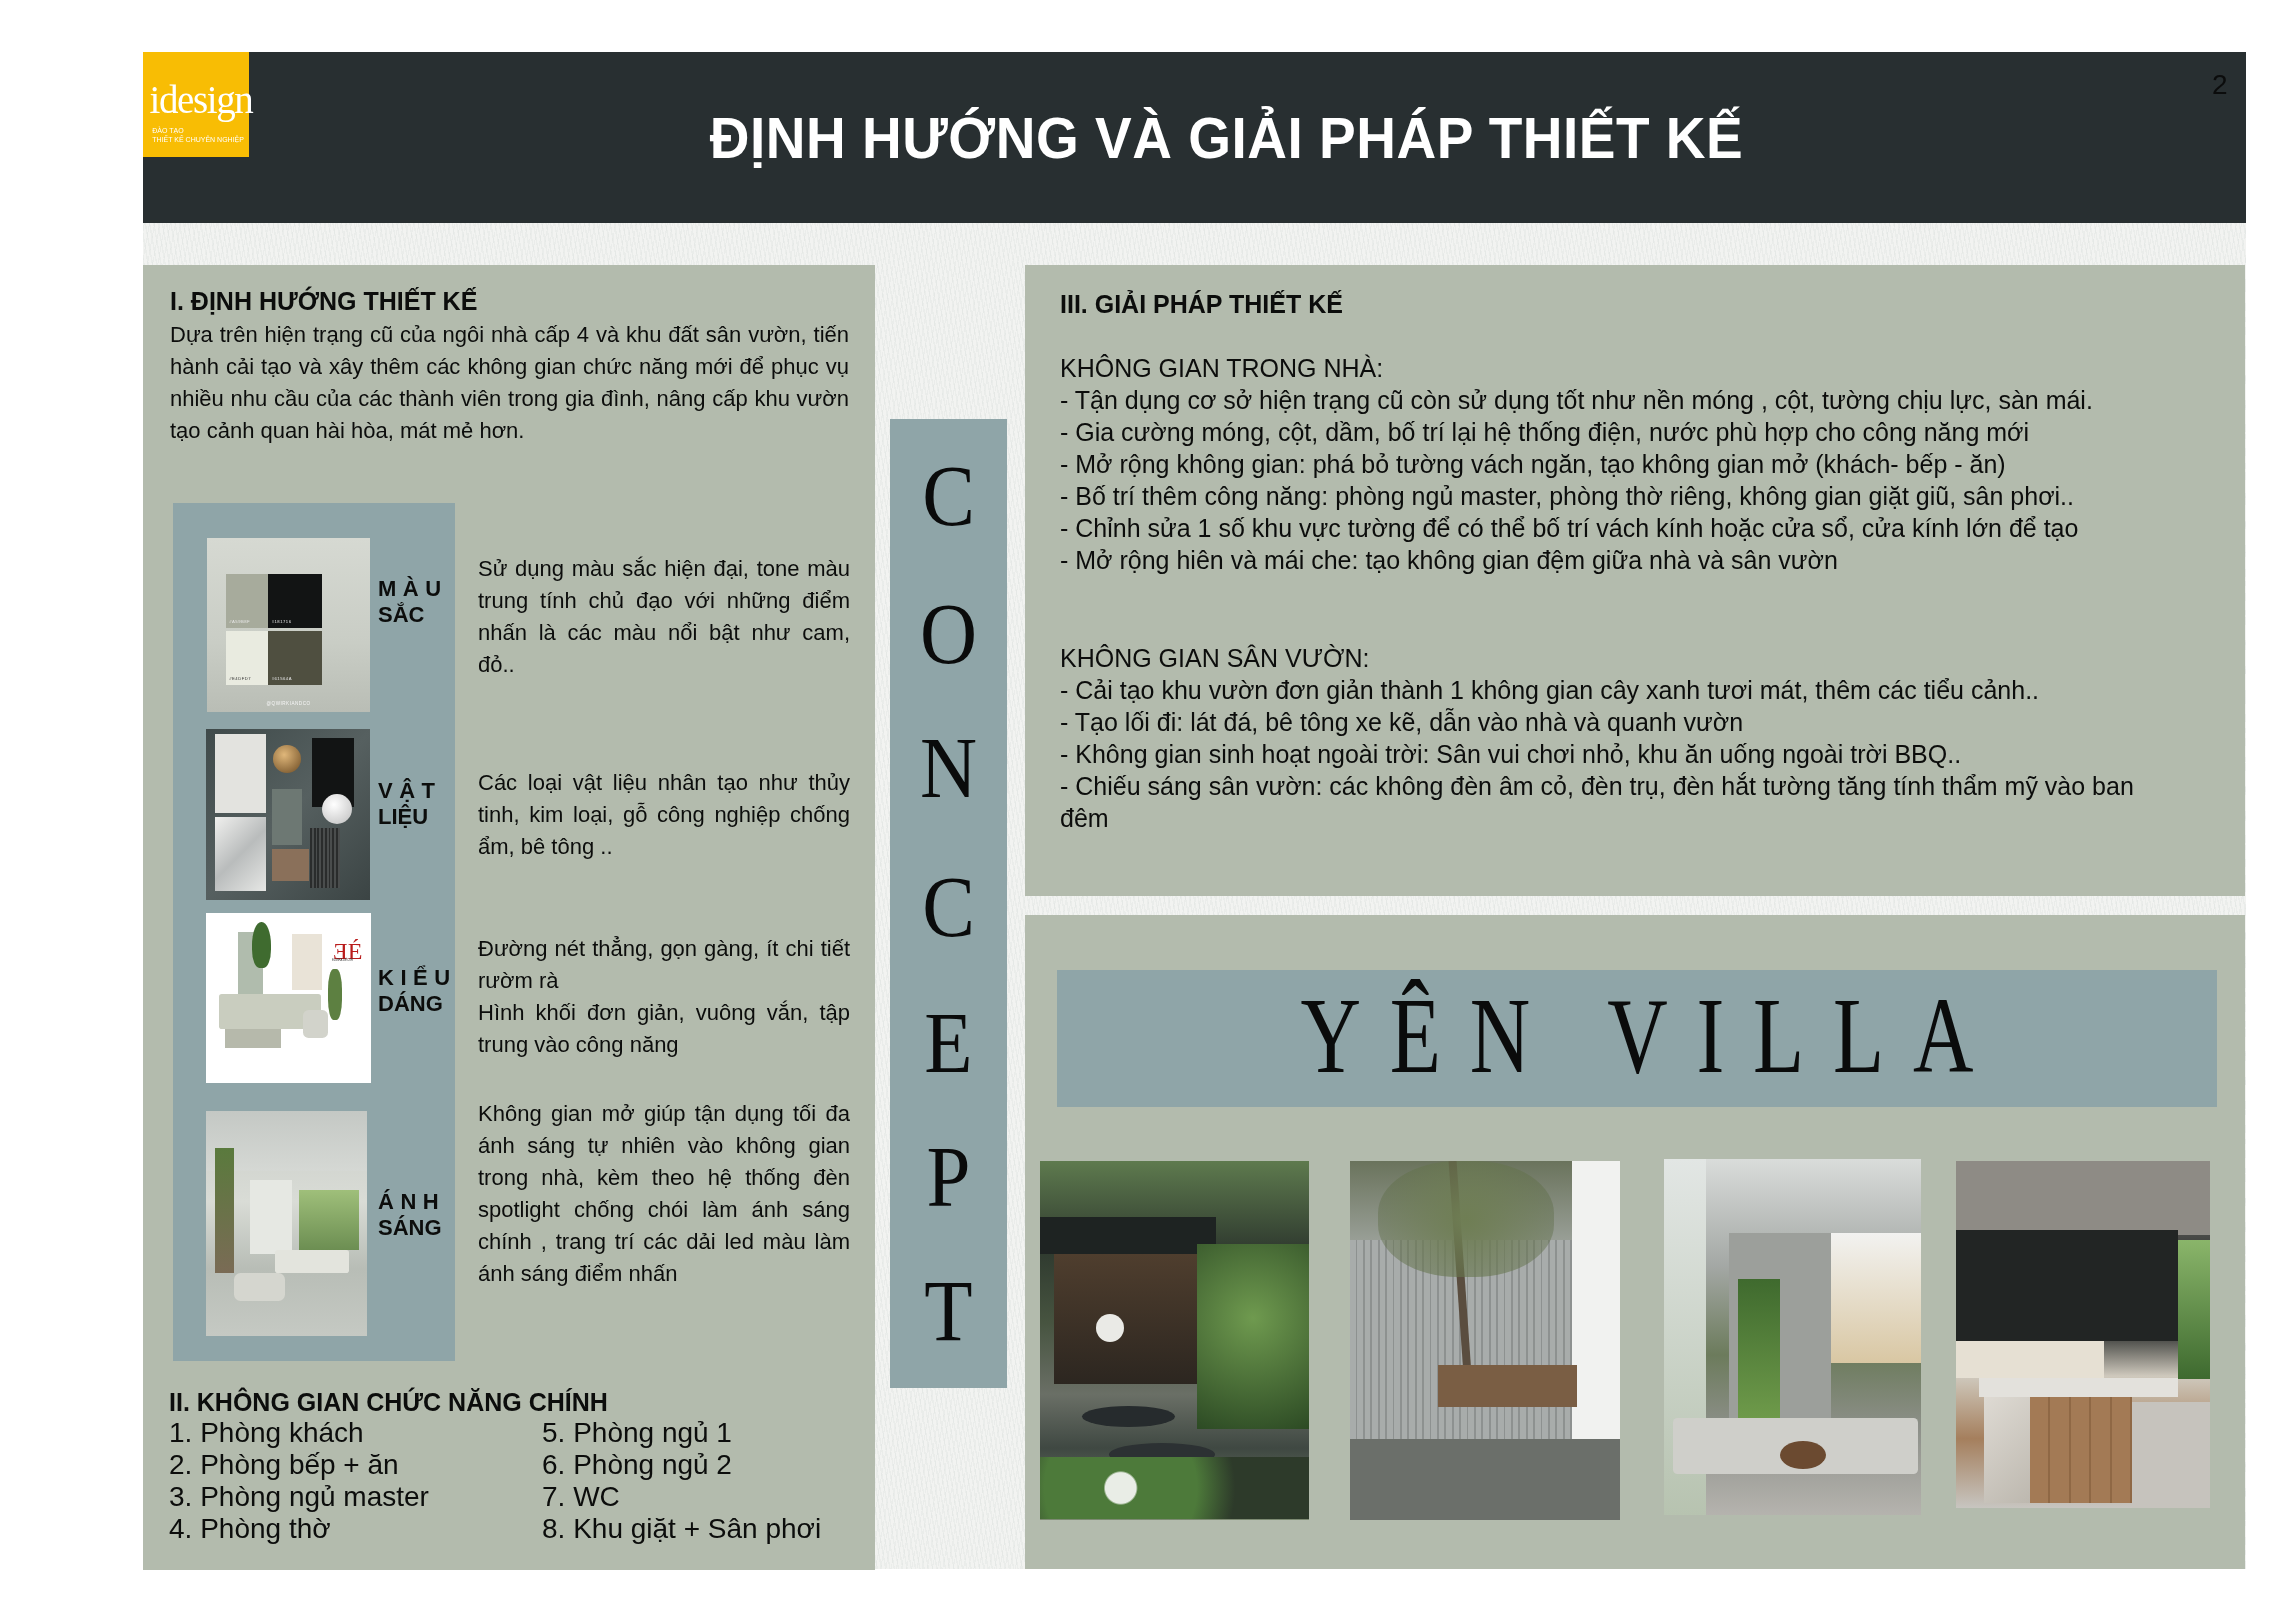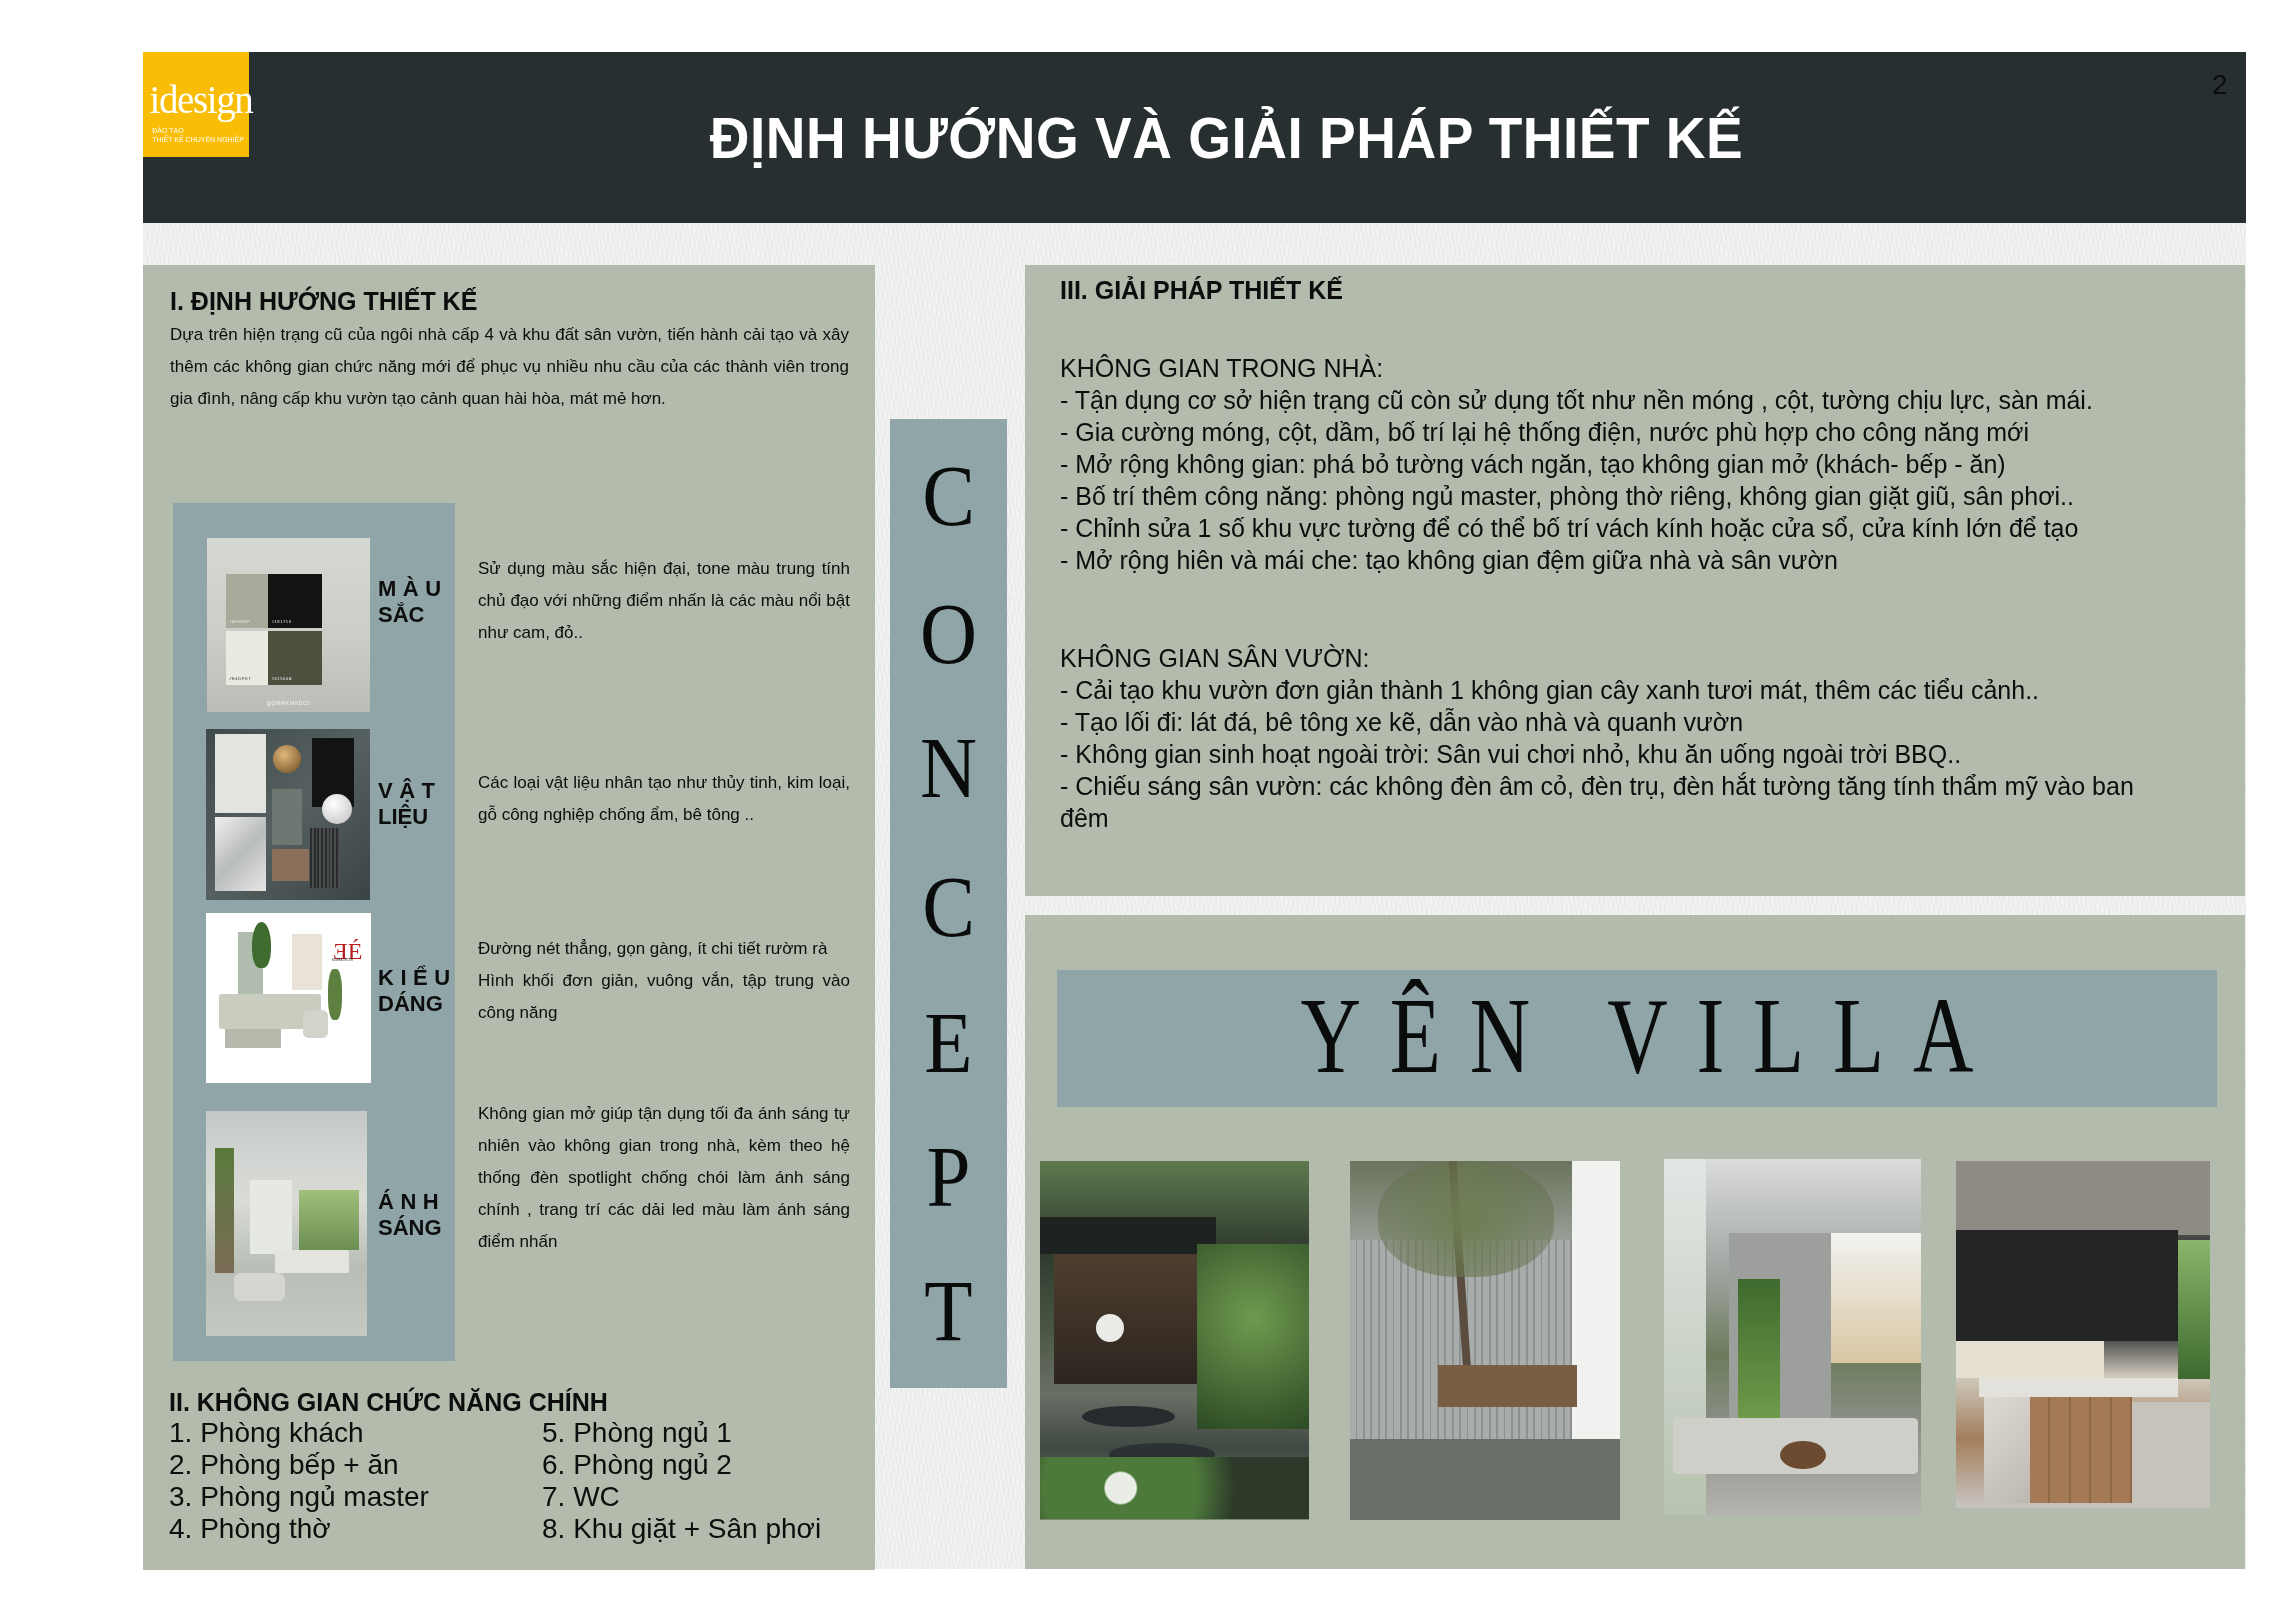--- a/index.html
+++ b/index.html
@@ -20,21 +20,21 @@
   .logo-sub { position: absolute; left: 9.3px; top: 74px; font-size: 7px; color: #ffffff; line-height: 9.3px; white-space: nowrap; }
   .page-title { position: absolute; left: 602px; top: 106px; width: 1249px; text-align: center; font-weight: bold; font-size: 55px; color: #ffffff; letter-spacing: 0.5px; transform: scaleY(1.05); }
   .page-num { position: absolute; left: 2212px; top: 69px; font-size: 28px; color: #0b0c0c; }
 
   .panel { position: absolute; background: #b3bbad; }
   .panel-left { left: 143px; top: 265px; width: 732px; height: 1305px; }
   .panel-tr { left: 1025px; top: 265px; width: 1220px; height: 631px; }
   .panel-br { left: 1025px; top: 915px; width: 1220px; height: 654px; }
 
   .h-sec { position: absolute; font-weight: bold; font-size: 25px; white-space: nowrap; }
-  .body-text { position: absolute; font-size: 17px; line-height: 32px; }
+  .body-text { position: absolute; font-size: 22px; line-height: 32px; }
   .justify { text-align: justify; text-align-last: left; }
 
   .subpanel { position: absolute; left: 173px; top: 503px; width: 282px; height: 858px; background: #8fa5a8; }
 
   .thumb { position: absolute; overflow: hidden; }
   .thumb-colors { left: 207px; top: 538px; width: 163px; height: 174px; background: linear-gradient(180deg,#d6d9d2 0%,#c9cdc5 60%,#b9bdb5 100%); }
   .swatch { position: absolute; width: 54px; height: 54px; }
   .swatch span { position: absolute; left: 3.7px; bottom: 3.7px; font-size: 4.2px; color: #e8e8e8; letter-spacing: 0.5px; }
   .thumb-credit { position: absolute; left: 0; width: 100%; bottom: 5.6px; text-align: center; font-size: 4.6px; color: #f5f5f5; letter-spacing: 0.5px; }
   .thumb-materials { left: 206px; top: 729px; width: 164px; height: 171px; background: linear-gradient(135deg,#3f4a4a,#566060 50%,#3b4444); }
@@ -173,21 +173,21 @@
   <div class="concept-letter" style="top:37px;">C</div>
   <div class="concept-letter" style="top:175px;">O</div>
   <div class="concept-letter" style="top:309px;">N</div>
   <div class="concept-letter" style="top:448px;">C</div>
   <div class="concept-letter" style="top:584px;">E</div>
   <div class="concept-letter" style="top:718px;">P</div>
   <div class="concept-letter" style="top:852px;">T</div>
 </div>
 
 <div class="panel panel-tr"></div>
-<div class="h-sec" style="left:1060px; top:276px;">III. GIẢI PHÁP THIẾT KẾ</div>
+<div class="h-sec" style="left:1060px; top:290px;">III. GIẢI PHÁP THIẾT KẾ</div>
 <div class="right-text" style="left:1060px; top:352px;">
   <div> KHÔNG GIAN TRONG NHÀ:</div>
   <div> - Tận dụng cơ sở hiện trạng cũ còn sử dụng tốt như nền móng , cột, tường chịu lực, sàn mái.</div>
   <div> - Gia cường móng, cột, dầm, bố trí lại hệ thống điện, nước phù hợp cho công năng mới</div>
   <div> - Mở rộng không gian: phá bỏ tường vách ngăn, tạo không gian mở (khách- bếp - ăn)</div>
   <div> - Bố trí thêm công năng: phòng ngủ master, phòng thờ riêng, không gian giặt giũ, sân phơi..</div>
   <div>  - Chỉnh sửa 1 số khu vực tường để có thể bố trí vách kính hoặc cửa sổ, cửa kính lớn để tạo</div>
   <div> - Mở rộng hiên và mái che: tạo không gian đệm giữa nhà và sân vườn</div>
 </div>
 <div class="right-text" style="left:1060px; top:642px;">

